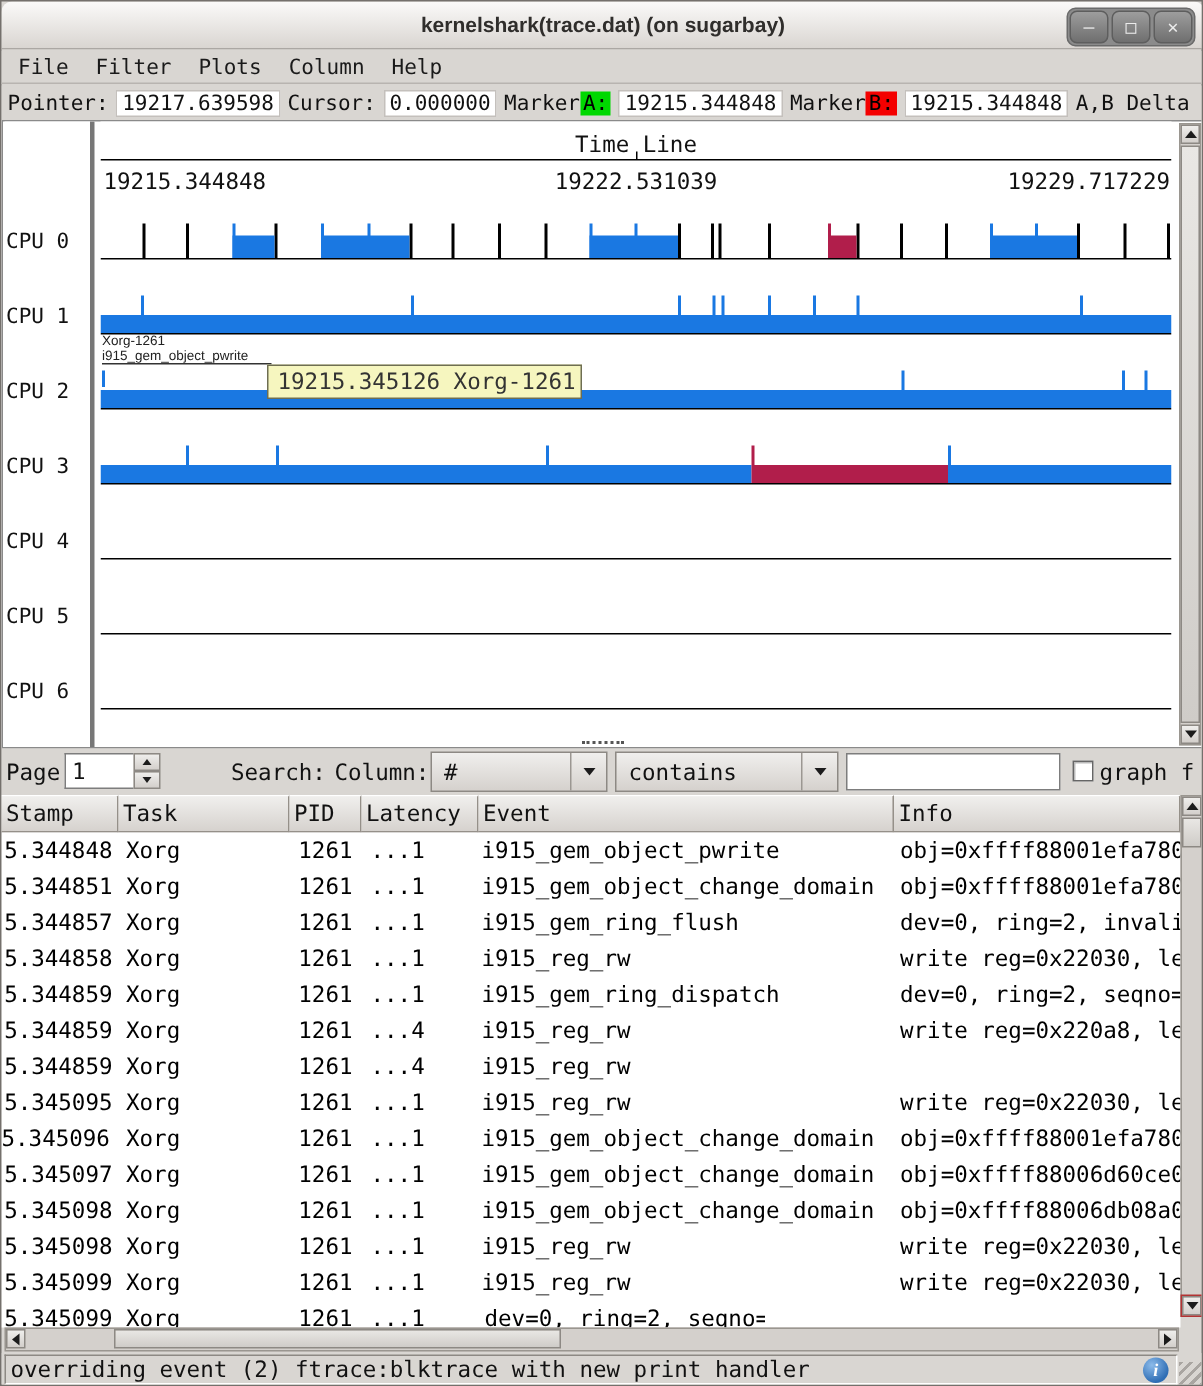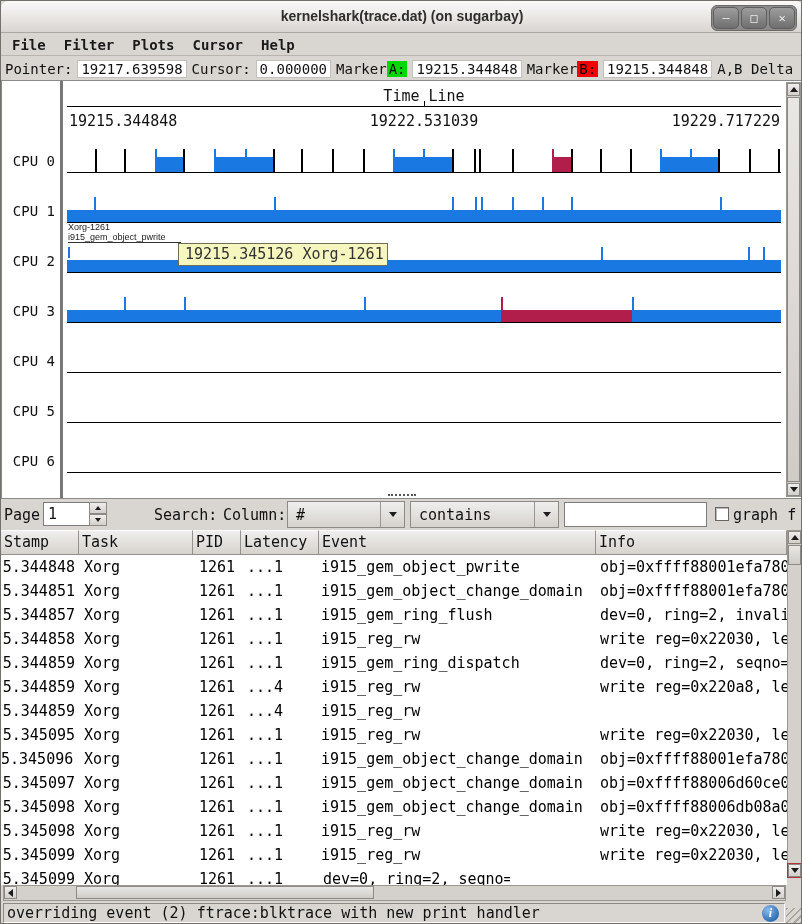--- a/index.html
+++ b/index.html
@@ -15,36 +15,36 @@
     font-family:"Liberation Sans", sans-serif; font-weight:bold; font-size:14px; color:#2f2d2b; }
   #window-buttons { position:absolute; right:6px; top:4px; display:flex; gap:2px;
     background:#8b8b8b; border:1px solid #6a6a6a; border-radius:6px; padding:1px; }
   .win-btn { width:26px; height:22px; border-radius:5px; border:1px solid #5e5e5e;
     background:linear-gradient(#9d9d9d,#6f6f6f); color:#ececec; font-size:12px;
     display:flex; align-items:center; justify-content:center; line-height:1; }
 
   
   #menubar { position:absolute; left:0; top:33px; width:802px; height:22px;
     background:#d9d6d2; border-bottom:1px solid #b8b4b0; display:flex; align-items:center; padding-left:2px; }
-  .menu-item { padding:2px 9px; font-size:14px; color:#1a1a1a;font-weight:bold; }
+  .menu-item { padding:2px 9px; font-size:14px; color:#1a1a1a; }
 
   
   #pointerbar { position:absolute; left:0; top:56px; width:802px; height:23px;
     background:#d9d6d2; display:flex; align-items:center; gap:5px; padding-left:4px;
     font-size:14px; color:#111; overflow:hidden; white-space:nowrap; }
   .val-box { background:#fff; padding:0 3px; border:1px solid #c4c0bc; }
   .marker-key { padding:0 2px; color:#000; }
 
   
   #graph-panel { position:absolute; left:0; top:79px; width:802px; height:419px;
     background:#fff; border:1px solid #8a8a8a; }
   #cpu-labels { position:absolute; left:1px; top:0; width:60px; height:100%;
     border-right:3px solid; border-image:linear-gradient(#777,#777) 1; background:#fff; }
   .cpu-label { position:absolute; right:0; width:56px; height:16px; line-height:16px;
-    font-size:14px; color:#111; text-align:right; padding-right:5px; }
+    font-size:14px; color:#111; padding-right:5px; }
   #graph-canvas { position:absolute; left:65px; top:0; width:714px; height:417px;
     background:#fff; overflow:hidden; }
   #timeline-title { position:absolute; left:0; width:100%; top:6px; text-align:center;
     font-size:15px; color:#111; }
   #axis-line { position:absolute; left:0; width:100%; top:25px; height:1px; background:#000; }
   #axis-center-tick { position:absolute; left:50%; top:20px; width:1px; height:5px; background:#000; }
   #timestamps { position:absolute; left:0; top:31px; width:100%; height:18px; font-size:15px; color:#111; }
   .ts-left { position:absolute; left:2px; }
   .ts-center { position:absolute; left:0; width:100%; text-align:center; }
   .ts-right { position:absolute; right:1px; }
@@ -135,21 +135,21 @@
         <div class="win-btn">–</div>
         <div class="win-btn">□</div>
         <div class="win-btn">✕</div>
       </div>
   </div>
 
   <div id="menubar">
       <div class="menu-item">File</div>
       <div class="menu-item">Filter</div>
       <div class="menu-item">Plots</div>
-      <div class="menu-item">Cursor</div>
+      <div class="menu-item">Column</div>
       <div class="menu-item">Help</div>
     </div>
 
   <div id="pointerbar">
     <span>Pointer:</span>
     <span class="val-box">19217.639598</span>
     <span>Cursor:</span>
     <span class="val-box">0.000000</span>
     <span style="margin-right:-5px;">Marker</span>
     <span class="marker-key" id="marker-a-key" style="background: rgb(0, 216, 0);">A:</span>

